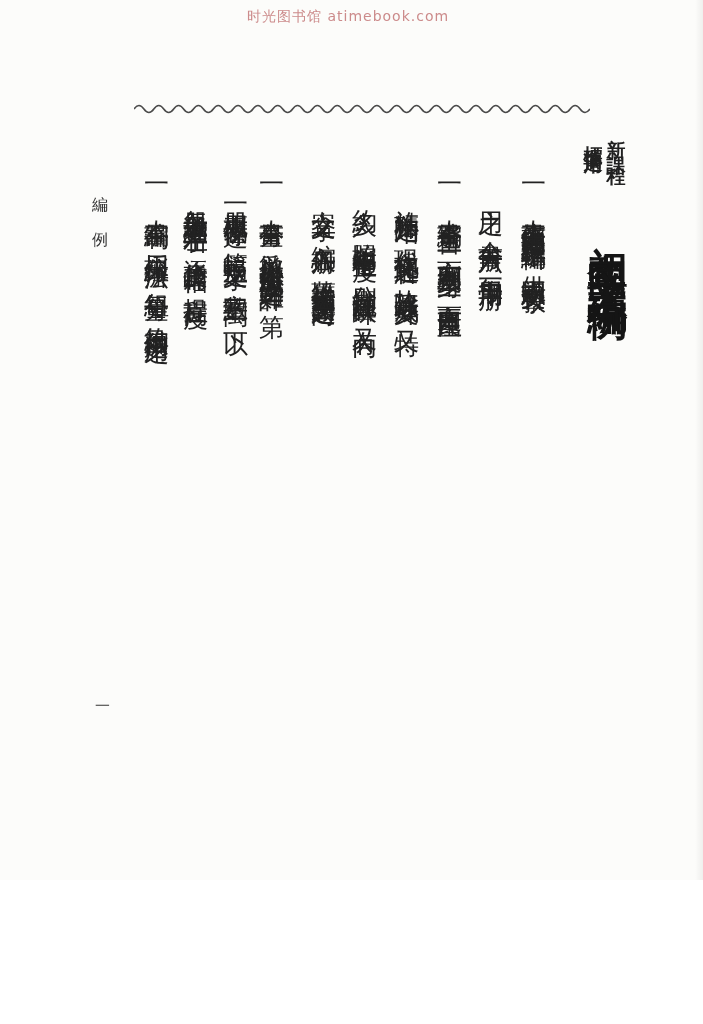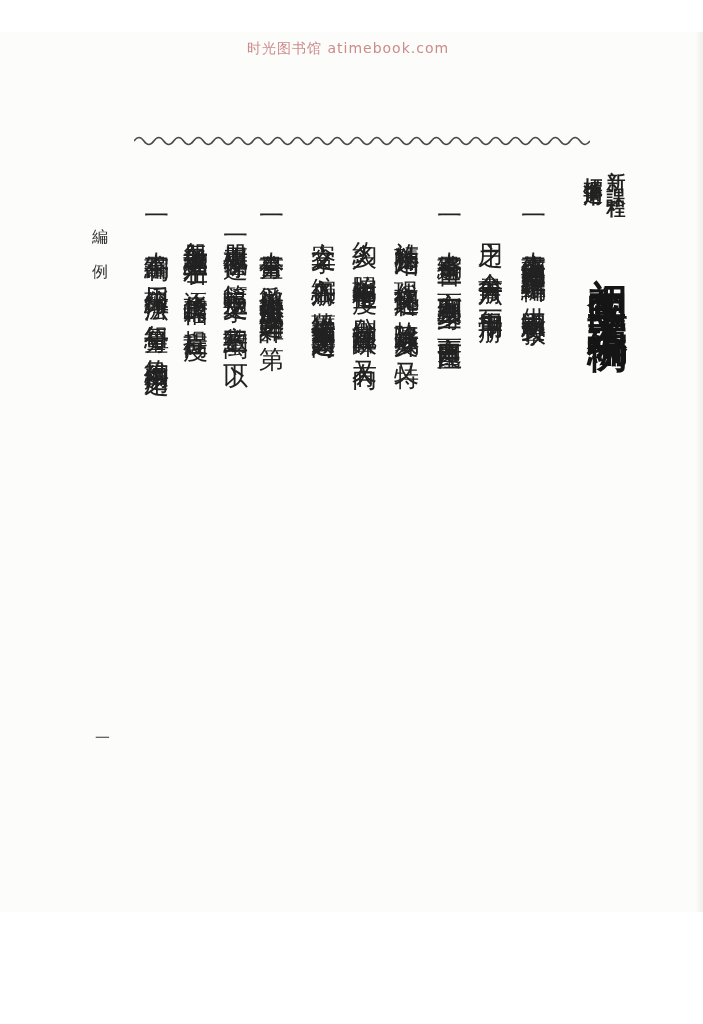--- a/index.html
+++ b/index.html
@@ -8,21 +8,20 @@
     --watermark:#cc8b8b;
   }
   html,body{margin:0;padding:0;}
   .page{
     position:relative;
     width:703px;height:880px;
     background:var(--paper);
     overflow:hidden;
     font-family:"DejaVu Serif", serif;
     color:var(--ink);
-    margin-top:32px;
   }
   
   .page::after{
     content:"";position:absolute;top:0;right:0;width:8px;height:100%;
     background:linear-gradient(to right, rgba(0,0,0,0), rgba(0,0,0,0.05));
     pointer-events:none;
   }
   .watermark{
     position:absolute;left:247px;top:8px;
     font-family:"DejaVu Sans", sans-serif;

